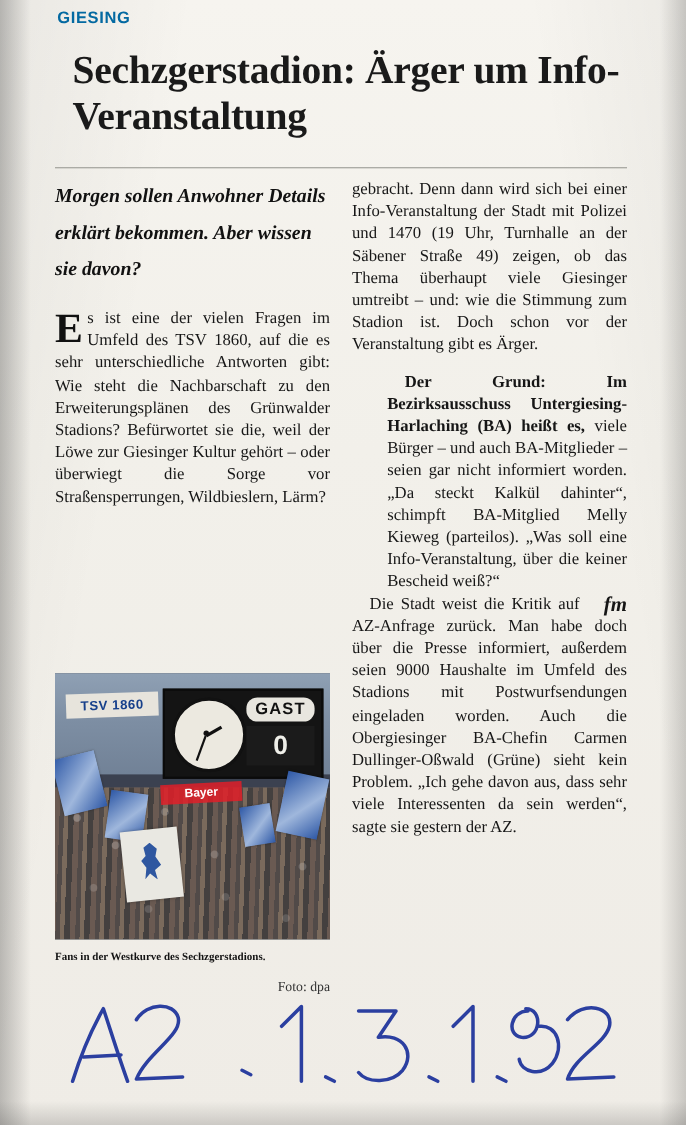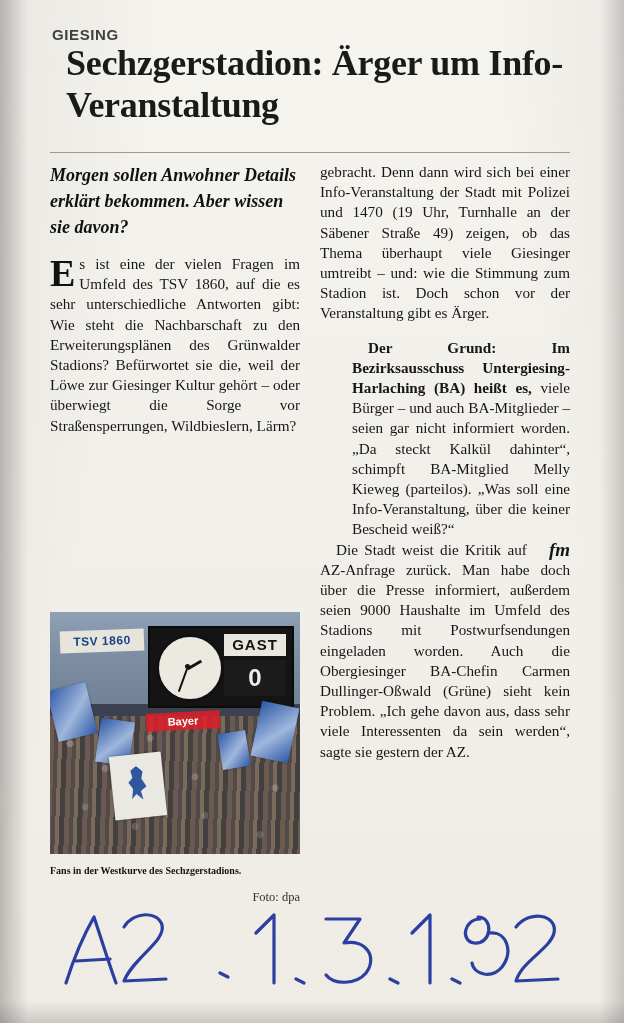--- a/index.html
+++ b/index.html
@@ -25,26 +25,26 @@
       linear-gradient(260deg, rgba(0,0,0,0.045) 0%, rgba(255,255,255,0) 18%),
       linear-gradient(180deg, #f6f4ef 0%, #f2f0ea 40%, #efece6 100%);
   }
   #content {
     position: absolute;
     left: 0; top: 0;
     width: 624px; height: 1023px;
   }
   .kicker {
     position: absolute;
-    left: 52px; top: 26px;
+    left: 52px; top: 8px;
     font-family: "Liberation Sans", sans-serif;
     font-weight: bold;
     font-size: 15px;
     letter-spacing: 0.6px;
-    color: #404040;
+    color: #0369a1;
   }
   .headline {
     position: absolute;
     left: 66px; top: 42px;
     width: 520px;
     font-family: "Liberation Serif", serif;
     font-weight: bold;
     font-size: 36px;
     line-height: 42px;
     color: #1a1a1a;
@@ -68,22 +68,22 @@
     text-justify: inter-word;
     hyphens: auto;
   }
   #col-left { left: 50px; }
   #col-right { left: 320px; }
 
   .standfirst {
     font-weight: bold;
     font-style: italic;
     font-size: 18px;
-    line-height: 26px;
-    margin: 0 0 14px 0;
+    line-height: 33px;
+    margin: 0 0 19px 0;
     text-align: left;
     color: #111;
   }
   .body-p {
     margin: 0;
     text-indent: 16px;
   }
   .body-p.first {
     text-indent: 0;
   }
@@ -164,20 +164,21 @@
     left: 74px; top: 6px;
     width: 62px; height: 22px;
     background: #e8e6df;
     color: #111;
     font-family: "Liberation Sans", sans-serif;
     font-weight: bold;
     font-size: 15px;
     text-align: center;
     line-height: 22px;
     letter-spacing: 1px;
+    border-radius: 10px;
   }
   .score {
     position: absolute;
     left: 74px; top: 32px;
     width: 62px; height: 36px;
     background: #1b1b1b;
     color: #efefe9;
     font-family: "Liberation Sans", sans-serif;
     font-weight: bold;
     font-size: 24px;

